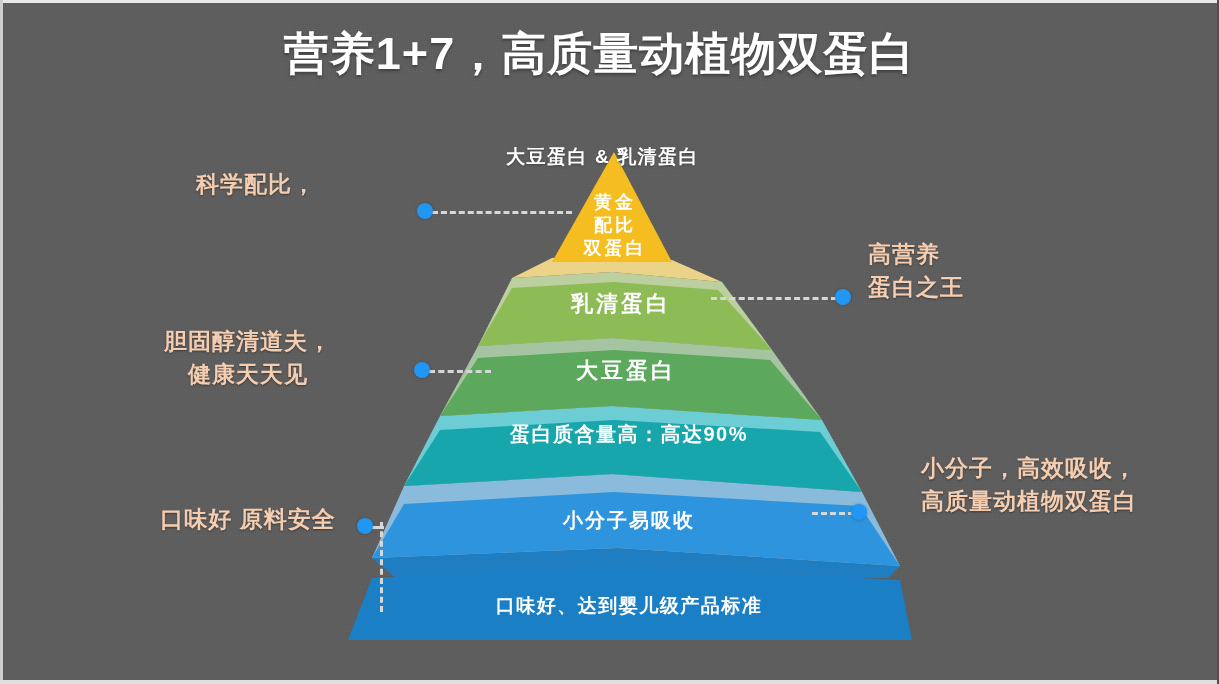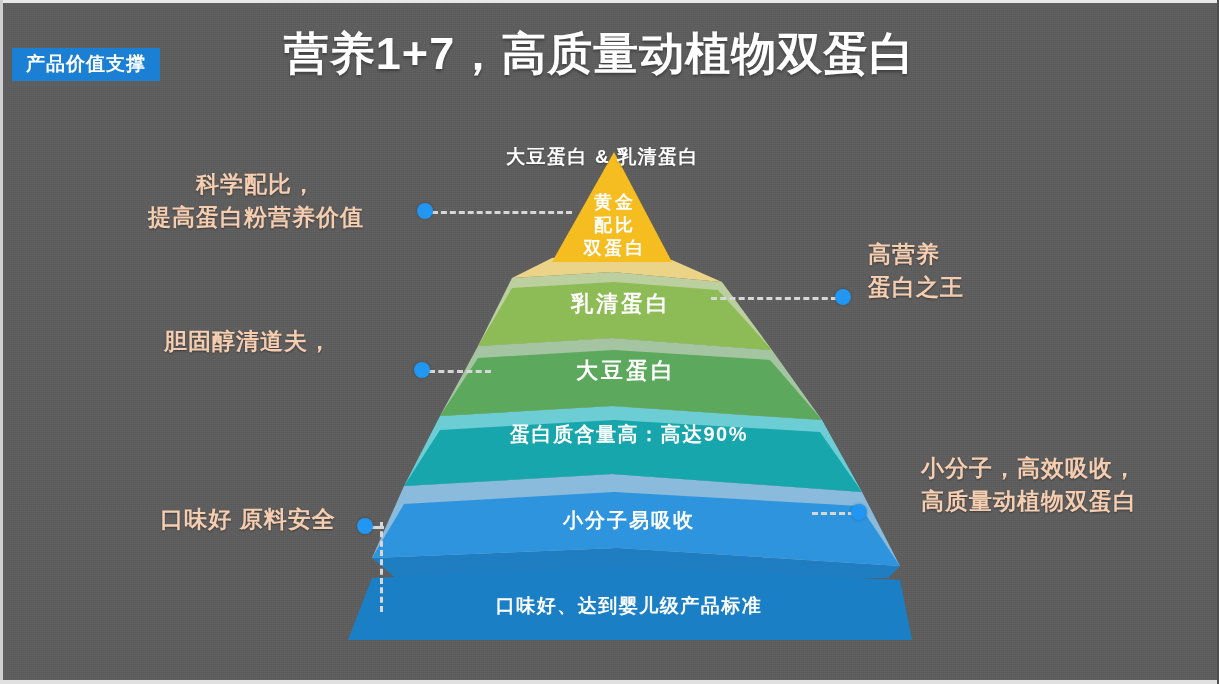--- a/index.html
+++ b/index.html
@@ -95,21 +95,20 @@
 </head>
 <body>
 
 <div id="slide">
 
   <div id="frame-top"></div>
   <div id="frame-left"></div>
   <div id="frame-bottom"></div>
   <div id="frame-right"></div>
 
-  <div id="badge" style="background: rgb(27, 127, 212);">产品价值支撑</div>
 
   <div id="title">
     <span id="title-inner">营养1+7，高质量动植物双蛋白</span>
   </div>
 
   <div id="subtitle">
     <span id="subtitle-inner">大豆蛋白 &amp; 乳清蛋白</span>
   </div>
 
   <svg id="pyramid" viewBox="0 0 1219 684">
@@ -158,25 +157,25 @@
   <div class="dash-v" style="left: 380px; top: 522px; height: 90px; border-left-color: rgb(215, 215, 215);"></div>
 
   <div class="dot" style="left: 835px; top: 289px; background: rgb(33, 150, 243);"></div>
   <div class="dash-h" style="left: 711px; top: 297px; width: 126px; border-top-color: rgb(215, 215, 215);"></div>
 
   <div class="dot" style="left: 851px; top: 504px; background: rgb(33, 150, 243);"></div>
   <div class="dash-h" style="left: 812px; top: 512px; width: 42px; border-top-color: rgb(215, 215, 215);"></div>
 
   <div class="callout right-align" id="c1" style="color: rgb(245, 205, 176);">
     <span class="ln">科学配比，</span>
-    <span class="ln">提高蛋白粉营养价值</span>
   </div>
 
   <div class="callout right-align" id="c2" style="color: rgb(245, 205, 176);">
     <span class="ln">胆固醇清道夫，</span>
+    <span class="ln">健康天天见</span>
   </div>
 
   <div class="callout right-align" id="c3" style="color: rgb(245, 205, 176);">
     <span class="ln">口味好 原料安全</span>
   </div>
 
   <div class="callout left-align" id="c4" style="color: rgb(245, 205, 176);">
     <span class="ln">高营养</span>
     <span class="ln">蛋白之王</span>
   </div>

